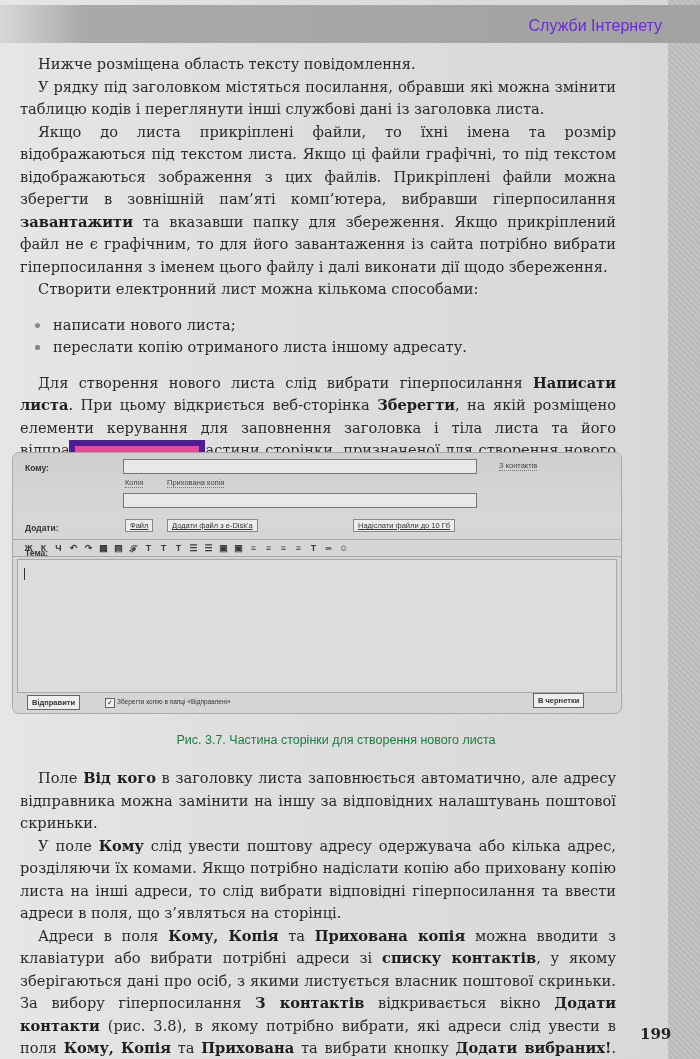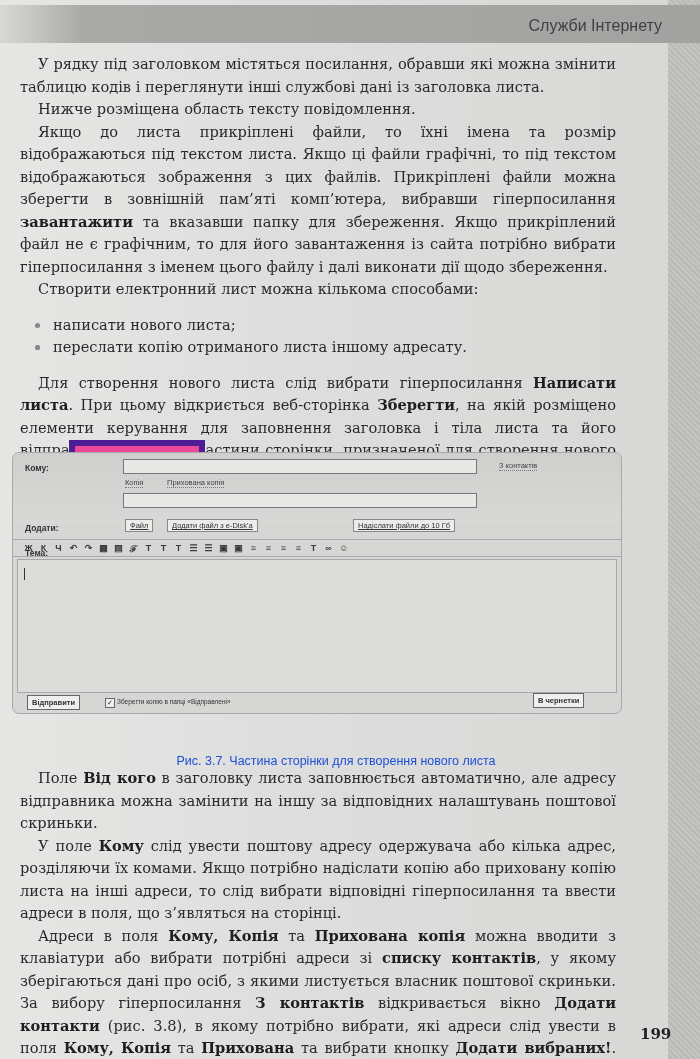--- a/index.html
+++ b/index.html
@@ -16,21 +16,21 @@
     .right-strip {
       position: absolute; left: 668px; top: 0; width: 32px; height: 1059px;
       background: repeating-linear-gradient(45deg, #c4c4c2 0 2px, #b9b9b7 2px 4px);
     }
     .header-band {
       position: absolute; left: 0; top: 5px; width: 700px; height: 38px;
       background: linear-gradient(90deg, #d8d8d6 0%, #a9a9a7 12%, #a2a2a0 100%);
     }
     .header-title {
       position: absolute; right: 38px; top: 17px;
-      font-family: "Liberation Sans", sans-serif; font-size: 16px; color: #404040;
+      font-family: "Liberation Sans", sans-serif; font-size: 16px; color: #6d28d9;
     }
     .text-block {
       position: absolute; left: 20px; width: 596px;
       font-size: 14.6px; line-height: 22.5px; text-align: justify;
     }
     .text-block p { margin: 0; text-indent: 18px; }
     .text-block b { font-weight: bold; color: #1e1e1e; }
     .bullets { margin: 13px; padding: 0; list-style: none; }
     .bullets li { position: relative; padding-left: 20px; }
     .bullets li .dot {
@@ -55,34 +55,34 @@
     .small-link { position: absolute; font-size: 7.5px; color: #444; border-bottom: 1px dotted #777; }
     .btn { position: absolute; font-size: 7.5px; color: #333; border: 1px solid #888; background: #ececea; padding: 1px 4px; text-decoration: underline; }
     .toolbar { position: absolute; left: 0; top: 86px; width: 608px; height: 18px; border-top: 1px solid #aaa; border-bottom: 1px solid #aaa; display: flex; align-items: center; padding-left: 10px; gap: 4px; box-sizing: border-box; }
     .tb-icon { font-size: 9px; color: #3a3a3a; width: 11px; text-align: center; font-weight: bold; }
     .editor { position: absolute; left: 4px; top: 106px; width: 598px; height: 132px; border: 1px solid #a8a8a8; background: #dcdcda; }
     .caret { position: absolute; left: 6px; top: 8px; width: 1px; height: 12px; background: #333; }
     .footer-bar { position: absolute; left: 0; top: 240px; width: 608px; height: 20px; }
     .f-btn { position: absolute; font-size: 7.5px; font-weight: bold; border: 1px solid #666; background: #efefed; padding: 2px 4px; color: #333; }
     .checkbox { position: absolute; left: 92px; top: 5px; width: 8px; height: 8px; border: 1px solid #666; background: #eee; font-size: 7px; line-height: 8px; text-align: center; }
     .check-label { position: absolute; left: 104px; top: 5px; font-size: 6.5px; color: #333; }
-    .caption { position: absolute; left: 0; top: 733px; width: 672px; text-align: center; font-family: "Liberation Sans", sans-serif; font-size: 12.5px; color: #1d4ed8; margin-top: 21px; }
+    .caption { position: absolute; left: 0; top: 733px; width: 672px; text-align: center; font-family: "Liberation Sans", sans-serif; font-size: 12.5px; color: #15803d; }
     .page-number { position: absolute; left: 640px; top: 1025px; font-size: 15px; font-weight: bold; color: #222; }
   </style>
 </head>
 <body>
 
 <div class="page-bg"></div>
 <div class="right-strip"></div>
 <div class="header-band"></div>
 <div class="header-title">Служби Інтернету</div>
 
 <div class="text-block" style="top:53px;">
+  <p>Нижче розміщена область тексту повідомлення.</p>
   <p>У рядку під заголовком містяться посилання, обравши які можна змінити таблицю кодів і переглянути інші службові дані із заголовка листа.</p>
-  <p>Нижче розміщена область тексту повідомлення.</p>
   <p><span>Якщо до листа прикріплені файли, то їхні імена та розмір відображаються під текстом листа. Якщо ці файли графічні, то під текстом відображаються зображення з цих файлів. Прикріплені файли можна зберегти в зовнішній пам’яті комп’ютера, вибравши гіперпосилання</span> <b>завантажити</b> <span>та вказавши папку для збереження. Якщо прикріплений файл не є графічним, то для його завантаження із сайта потрібно вибрати гіперпосилання з іменем цього файлу і далі виконати дії щодо збереження.</span></p>
   <p>Створити електронний лист можна кількома способами:</p>
   <ul class="bullets">
     <li><span class="dot"></span><span>написати нового листа;</span></li>
     <li><span class="dot"></span></li>
     <li><span class="dot"></span><span>переслати копію отриманого листа іншому адресату.</span></li>
   </ul>
   <p><span>Для створення нового листа слід вибрати гіперпосилання</span> <b>Написати листа</b><span>. При цьому відкриється веб-сторінка</span> <b>Зберегти</b><span>, на якій розміщено елементи керування для заповнення заголовка і тіла листа та його відправлення. Вигляд частини сторінки, призначеної для створення нового листа, зображений на рисунку 3.7.</span></p>
 </div>
 

